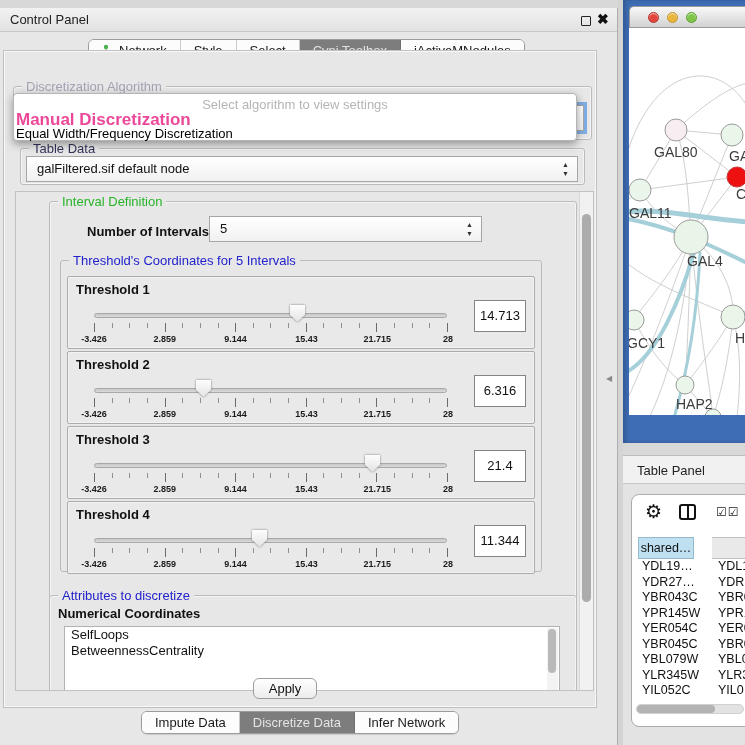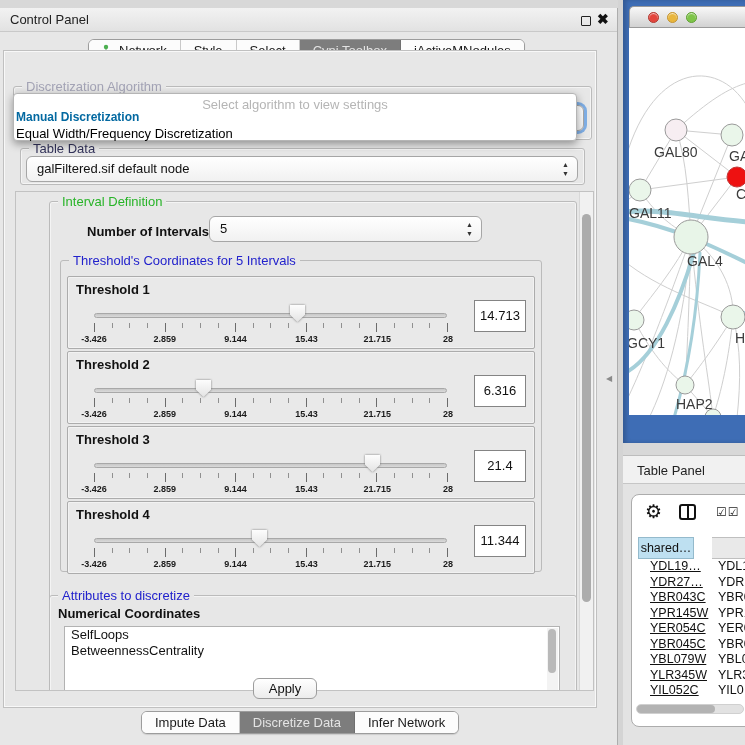--- a/index.html
+++ b/index.html
@@ -18,28 +18,28 @@
   .seg .tab { display:flex; align-items:center; gap:5px; padding:0 13px; font-size:13px; color:#1a1a1a; border-right:1px solid #C9C9C9; background:#FCFCFC; white-space:nowrap; }
   .seg .tab:last-child { border-right:none; }
   .seg .tab.sel { background:#7D7D7D; color:#E4E4E4; border-right-color:#6F6F6F; }
 
   .content-panel { position:absolute; left:3px; top:42px; width:594px; height:658px; border:1px solid #C0C0C0; box-shadow:inset 0 0 0 1px #F8F8F8; background:#E7E7E7; }
 
   
   .group { position:absolute; border:1px solid #BBBBBB; border-radius:3px; box-shadow:inset 0 0 0 1px #F4F4F4; }
   .gtitle { position:absolute; top:-8px; left:8px; background:#E7E7E7; padding:0 4px; font-size:13px; white-space:nowrap; }
 
-  .combo { position:absolute; background:linear-gradient(#FFFFFF,#F1F1F1); border:1px solid #A6A6A6; border-radius:6px; font-size:13px; color:#111; }
+  .combo { position:absolute; background:linear-gradient(#FFFFFF,#F1F1F1); border:1px solid #A6A6A6; border-radius:0; font-size:13px; color:#111; }
   .combo .val { position:absolute; left:10px; top:4px; }
   .combo .spin { position:absolute; right:8px; top:3px; font-size:7px; color:#333; line-height:9px; text-align:center; }
 
   
   .popup { position:absolute; left:13px; top:85px; width:564px; height:48px; background:#FFFFFF; border:1px solid #B5B5B5; border-radius:4px; box-shadow:0 3px 9px rgba(0,0,0,0.38); z-index:60; }
   .popup .hint { position:absolute; left:0; right:0; top:3px; text-align:center; font-size:13px; color:#B5B5B5; }
-  .popup .opt1 { position:absolute; left:2px; top:16px; font-size:12px; font-weight:bold; color:#0369a1; }
+  .popup .opt1 { position:absolute; left:2px; top:16px; font-size:17px; font-weight:bold; color:#ec4899; }
   .popup .opt2 { position:absolute; left:2px; top:32px; font-size:13px; color:#000; }
 
   
   .scrollpane { position:absolute; left:15px; top:183px; width:579px; height:500px; border:1px solid #C2C2C2; background:#E7E7E7; overflow:hidden; }
   .vsb { position:absolute; right:0; top:0; bottom:0; width:14px; background:#F1F1F1; border-left:1px solid #D8D8D8; }
   .vsb .thumb { position:absolute; left:2px; width:9px; border-radius:5px; background:#ACACAC; }
 
   
   .tbox { position:absolute; left:6px; width:468px; height:73px; border:1px solid #ACACAC; border-radius:2px; box-shadow:inset 0 0 0 1px #F2F2F2; background:#E9E9E9; }
   .tbox .tlabel { position:absolute; left:8px; top:5px; font-size:13px; font-weight:bold; color:#111; }
@@ -80,21 +80,21 @@
   .gear { position:absolute; left:13px; top:5px; font-size:19px; color:#111; }
   .colic { position:absolute; left:47px; top:9px; width:17px; height:16px; border:2px solid #111; border-radius:3px; }
   .colic::after { content:""; position:absolute; left:5.5px; top:0; width:2px; height:100%; background:#111; }
   .checks { position:absolute; left:84px; top:10px; font-size:12px; color:#222; letter-spacing:1px; }
   .tbl { position:absolute; left:6px; top:42px; right:0; bottom:0; font-size:12.5px; color:#111; }
   .tbl .hrow { position:absolute; left:0; top:0; height:22px; width:200px; }
   .tbl .hc1 { position:absolute; left:0; top:0; width:56px; height:22px; background:#BEE0F1; border:1px solid #94BACC; text-align:center; line-height:20px; }
   .tbl .hc2 { position:absolute; left:74px; top:0; width:80px; height:22px; background:#E9E9E9; border:1px solid #BFBFBF; border-left:none; text-align:center; line-height:20px; overflow:hidden; }
   .tbl .rows { position:absolute; left:0; top:22px; width:200px; height:141px; overflow:hidden; }
   .tbl .r { position:absolute; left:0; width:200px; height:15.5px; line-height:15.5px; }
-  .tbl .c1 { position:absolute; left:12px; white-space:nowrap;text-decoration:underline; }
+  .tbl .c1 { position:absolute; left:4px; white-space:nowrap; }
   .tbl .c2 { position:absolute; left:80px; white-space:nowrap; }
   .hsb { position:absolute; left:4px; top:209px; width:108px; height:10px; background:#E2E2E2; border-radius:5px; border:1px solid #D0D0D0; }
   .hsb .thumb { position:absolute; left:0; top:0; width:78px; height:8px; background:#B3B3B3; border-radius:4px; }
 
   .gap-strip { position:absolute; left:618px; top:0; width:5px; height:745px; background:#D4D4D4; }
 </style>
 </head>
 <body>
 
 <div class="cp">

